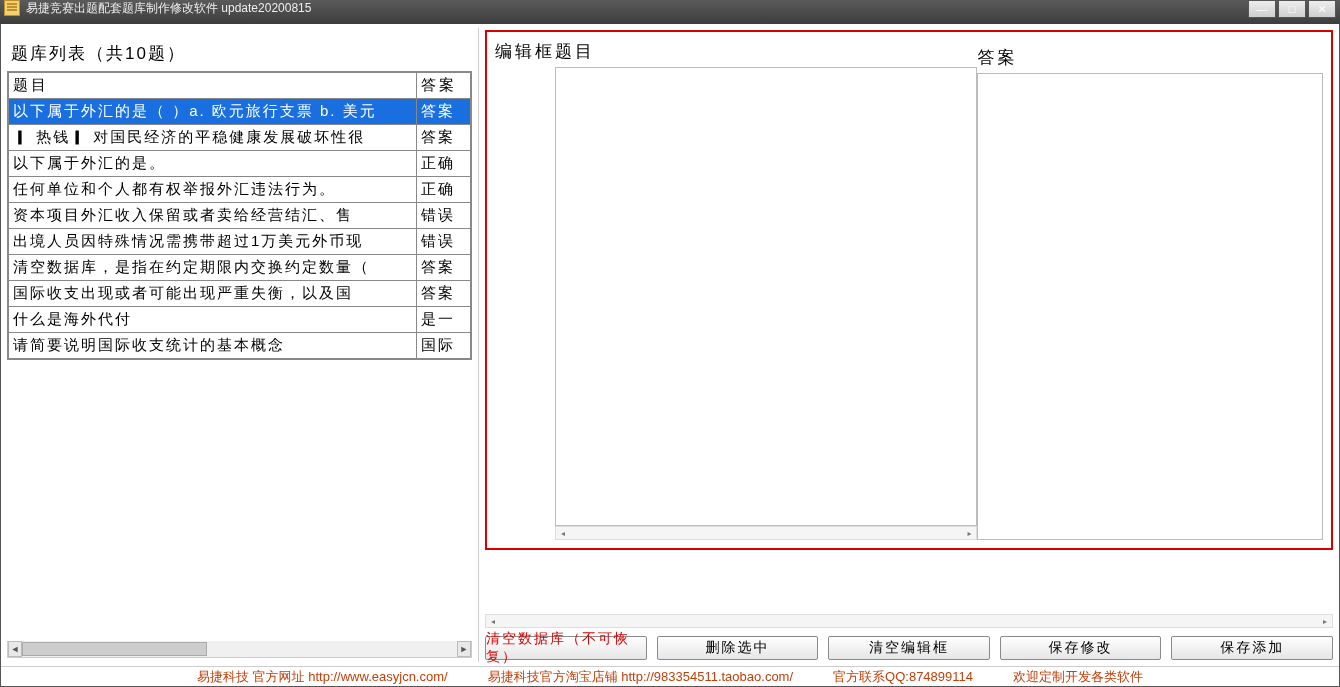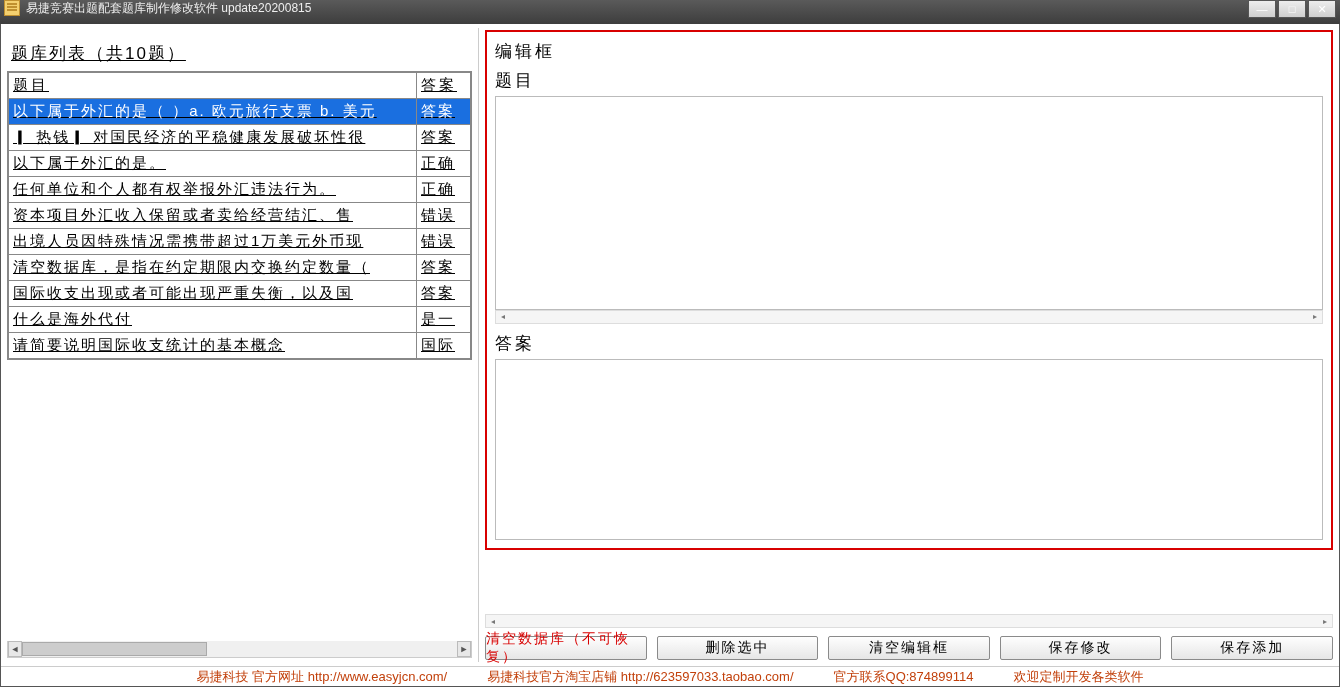--- a/index.html
+++ b/index.html
@@ -6,41 +6,41 @@
   html, body { width: 1340px; height: 687px; font-family: "Microsoft YaHei", SimHei, sans-serif; font-size: 14px; overflow: hidden; background: #333; }
   .titlebar { height: 24px; background: linear-gradient(#5a5a5a,#3d3d3d); color: #fff; display: flex; align-items: flex-start; padding: 0 4px; }
   .titlebar .icon { width: 16px; height: 16px; background: #f4d06f; border: 1px solid #c09030; margin-right: 6px; position: relative; }
   .titlebar .icon::after { content:""; position:absolute; top:2px; left:2px; right:2px; height:2px; background:#c09030; box-shadow: 0 3px 0 #c09030, 0 6px 0 #c09030; }
   .titlebar .title { flex: 1; font-size: 12px; color: #eee; }
   .win-controls { display:flex; gap:0; }
   .win-btn { width: 28px; height: 18px; background: linear-gradient(#ededed,#cfcfcf); border:1px solid #555; margin-left:2px; display:flex; align-items:center; justify-content:center; font-size:11px; cursor:default; }
   .win-btn.close { background: linear-gradient(#ededed,#cfcfcf); }
   .app-body { position:absolute; top:24px; left:0; right:0; bottom:0; background:#fff; border:1px solid #555; border-top:none; display:flex; flex-direction:column; }
   .main-area { flex:1; display:flex; overflow:hidden; }
-  .left-pane { width: 477px; min-width:477px; padding: 8px 6px; display:flex; flex-direction:column;text-decoration:underline; }
+  .left-pane { width: 477px; min-width:477px; padding: 8px 6px; display:flex; flex-direction:column; }
   .divider { width:1px; background:#ccc; margin:4px 0; }
   .right-pane { flex:1; padding: 6px 6px 4px 6px; display:flex; flex-direction:column; gap:6px; }
 
   .list-title { font-size:17px; padding: 10px 4px 6px 4px; letter-spacing:2px; }
 
   .table-wrap { border:1px solid #888; }
   table.qtbl { width:100%; border-collapse: collapse; table-layout:fixed; }
   table.qtbl th, table.qtbl td { border:1px solid #888; padding: 3px 4px; font-size:15px; white-space:nowrap; overflow:hidden; }
   table.qtbl th { font-weight:normal; text-align:left; background:#fff; letter-spacing:3px; }
   table.qtbl th:first-child, table.qtbl td:first-child { width: 408px; }
   table.qtbl tr.selected td { background:#1a6fe0; color:#fff; }
   table.qtbl td { letter-spacing:2px; }
 
   .hscroll { height:17px; background:#f0f0f0; border:1px solid #ccc; border-top:none; position:relative; margin-top:auto; }
   .hscroll .thumb { position:absolute; top:1px; bottom:1px; left:14px; width:40%; background:#cdcdcd; border:1px solid #aaa; }
   .hscroll .arrow { position:absolute; top:0; bottom:0; width:14px; display:flex; align-items:center; justify-content:center; font-size:9px; color:#555; background:#e8e8e8; border:1px solid #bbb; }
   .hscroll .arrow.l { left:0; }
   .hscroll .arrow.r { right:0; }
 
-  .edit-panel { border:2px solid #d80000; padding:6px 8px 8px 8px; display:flex; flex-direction:column; height:520px; }
+  .edit-panel { border:2px solid #d80000; padding:6px 8px 8px 8px; display:flex; height:520px; }
   .edit-panel .lbl { font-size:17px; letter-spacing:3px; padding:2px 0 4px 0; }
   .edit-panel textarea { flex:1; resize:none; border:1px solid #bbb; font-family:inherit; font-size:14px; padding:4px; background:#fff; }
   .edit-sub { display:flex; flex-direction:column; flex:1; min-height:0; }
   .edit-sub + .edit-sub { margin-top:6px; }
   .thin-scroll { height:14px; background:#f5f5f5; border:1px solid #ddd; position:relative; margin-top:0; }
   .thin-scroll .arrow { position:absolute; top:0; bottom:0; width:14px; font-size:8px; display:flex; align-items:center; justify-content:center; color:#777; }
   .thin-scroll .arrow.l{left:0;} .thin-scroll .arrow.r{right:0;}
 
   .note-area { flex:1; display:flex; flex-direction:column; min-height:40px; }
   .note-area .thin-scroll{ margin-top:auto; }
@@ -165,19 +165,19 @@
         <div class="btn">清空编辑框</div>
         <div class="btn">保存修改</div>
         <div class="btn">保存添加</div>
       </div>
     </div>
 
   </div>
 
   <div class="status-bar">
     <span>易捷科技 官方网址  http://www.easyjcn.com/</span>
-    <span>易捷科技官方淘宝店铺  http://623597033.taobao.com/</span>
+    <span>易捷科技官方淘宝店铺  http://983354511.taobao.com/</span>
     <span>官方联系QQ:874899114</span>
     <span>欢迎定制开发各类软件</span>
   </div>
 
   <div class="watermark"></div>
 </div>
 
 </body></html>

